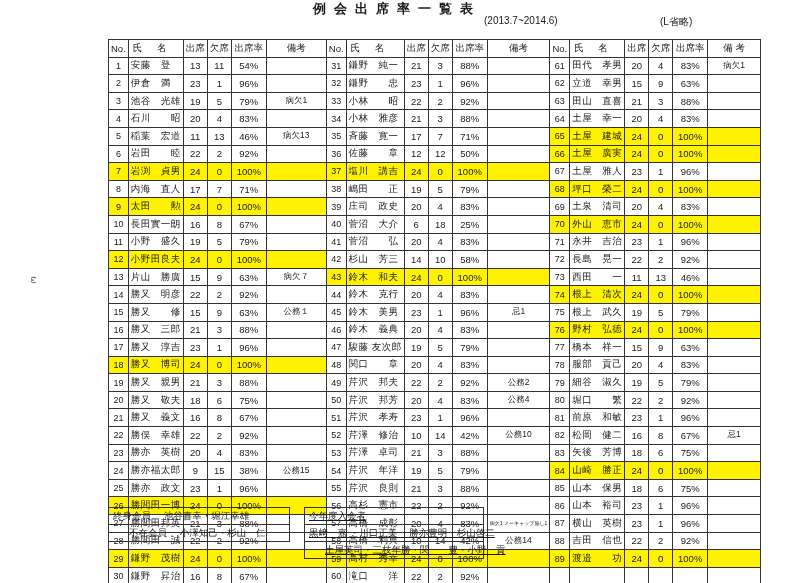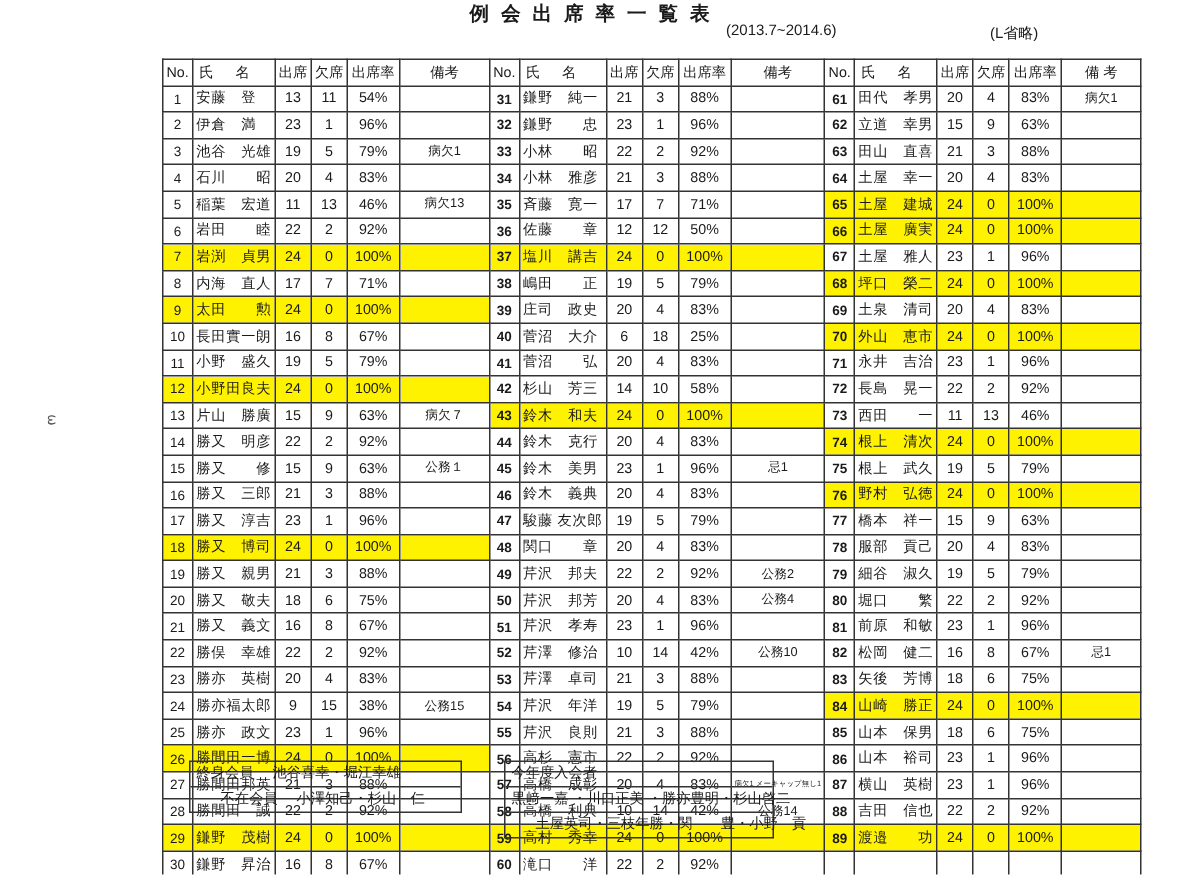--- a/index.html
+++ b/index.html
@@ -23,28 +23,28 @@
   }
   table.att th { font-weight:normal; text-align:center; font-size:9.5px; }
   table.att th.name { text-align:left; letter-spacing:6px; padding-left:4px; }
   td.no { text-align:center; font-size:9px; }
   td.nm { text-align:left; letter-spacing:0.5px; }
   td.num { text-align:center; }
   td.rt { text-align:center; }
   td.rm { text-align:center; font-size:8.5px; }
   td.rm.tiny { font-size:5px; line-height:6px; }
   td.hl { background:#fff200; }
-  td.sep { border-left:2px solid #222;font-weight:bold; }
+  td.sep { border-left:2px solid #222; }
 
   .box { position:absolute; border:1px solid #333; font-size:9.5px; font-family:"Liberation Sans", sans-serif; }
   .box .r { height:16px; line-height:16px; border-bottom:1px solid #333; padding-left:4px; white-space:nowrap; }
   .box .r:last-child { border-bottom:none;margin-left:16px; }
   .box .lbl { display:inline-block; width:48px; }
-  .box-left { top:507px; left:126px; width:180px; }
-  .box-right { top:507px; left:336px; width:178px; }
+  .box-left { top:507px; left:108px; width:180px; }
+  .box-right { top:507px; left:304px; width:178px;text-decoration:underline; }
 </style>
 </head>
 <body>
 
 <div class="title">例会出席率一覧表</div>
 <div class="period">(2013.7~2014.6)</div>
 <div class="note">(L省略)</div>
 <div class="margin-mark">ω</div>
 
 <table class="att">

